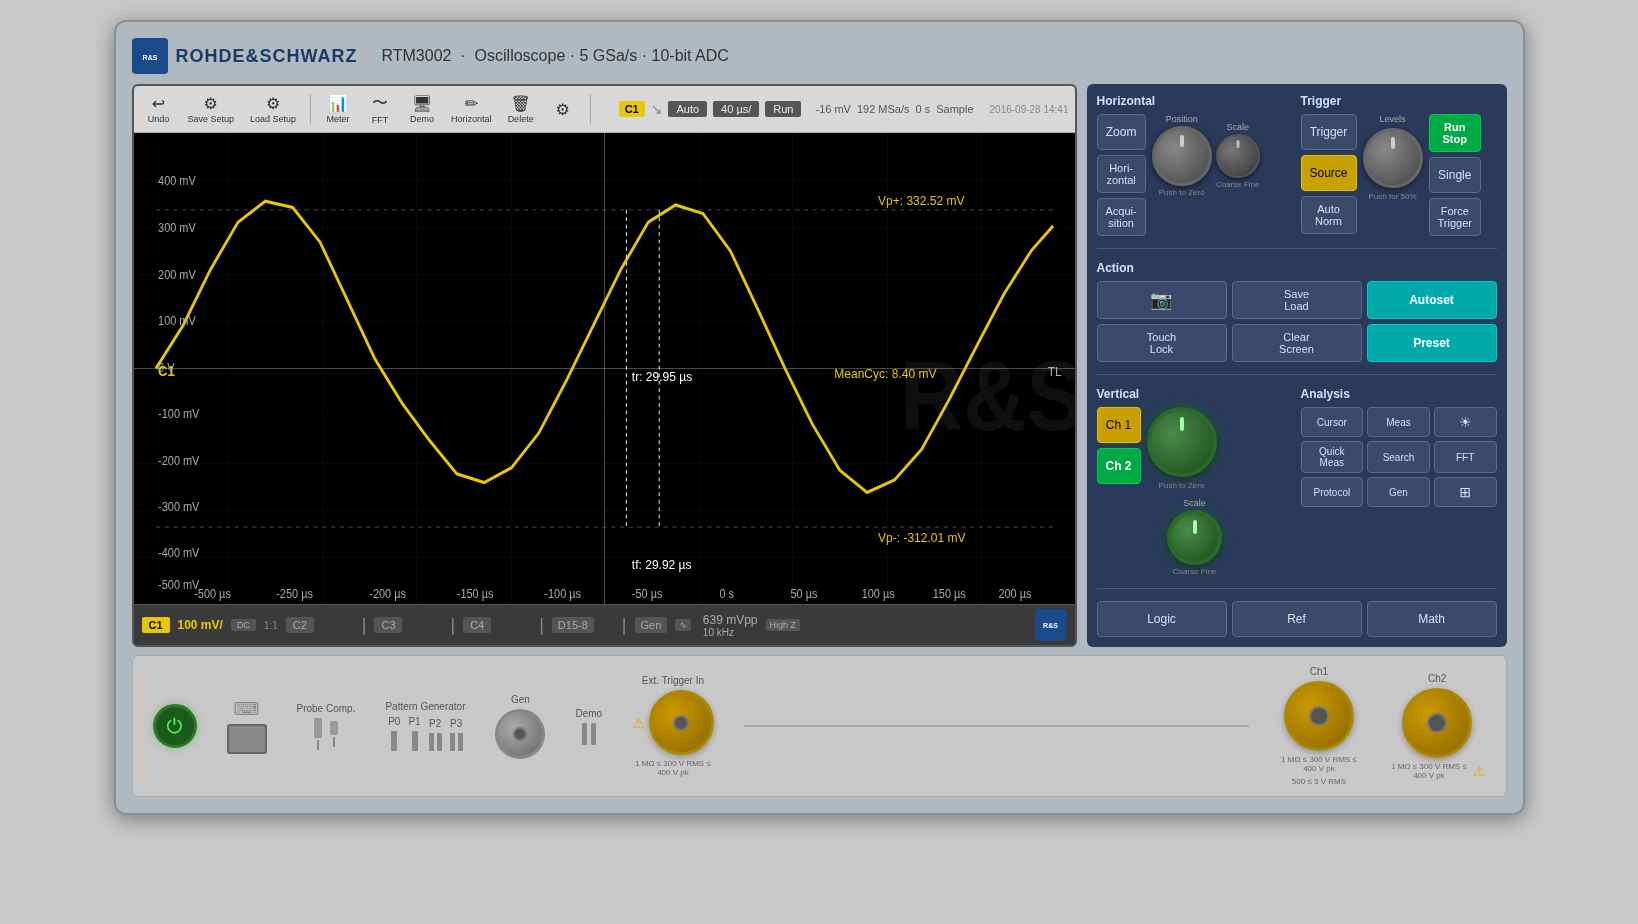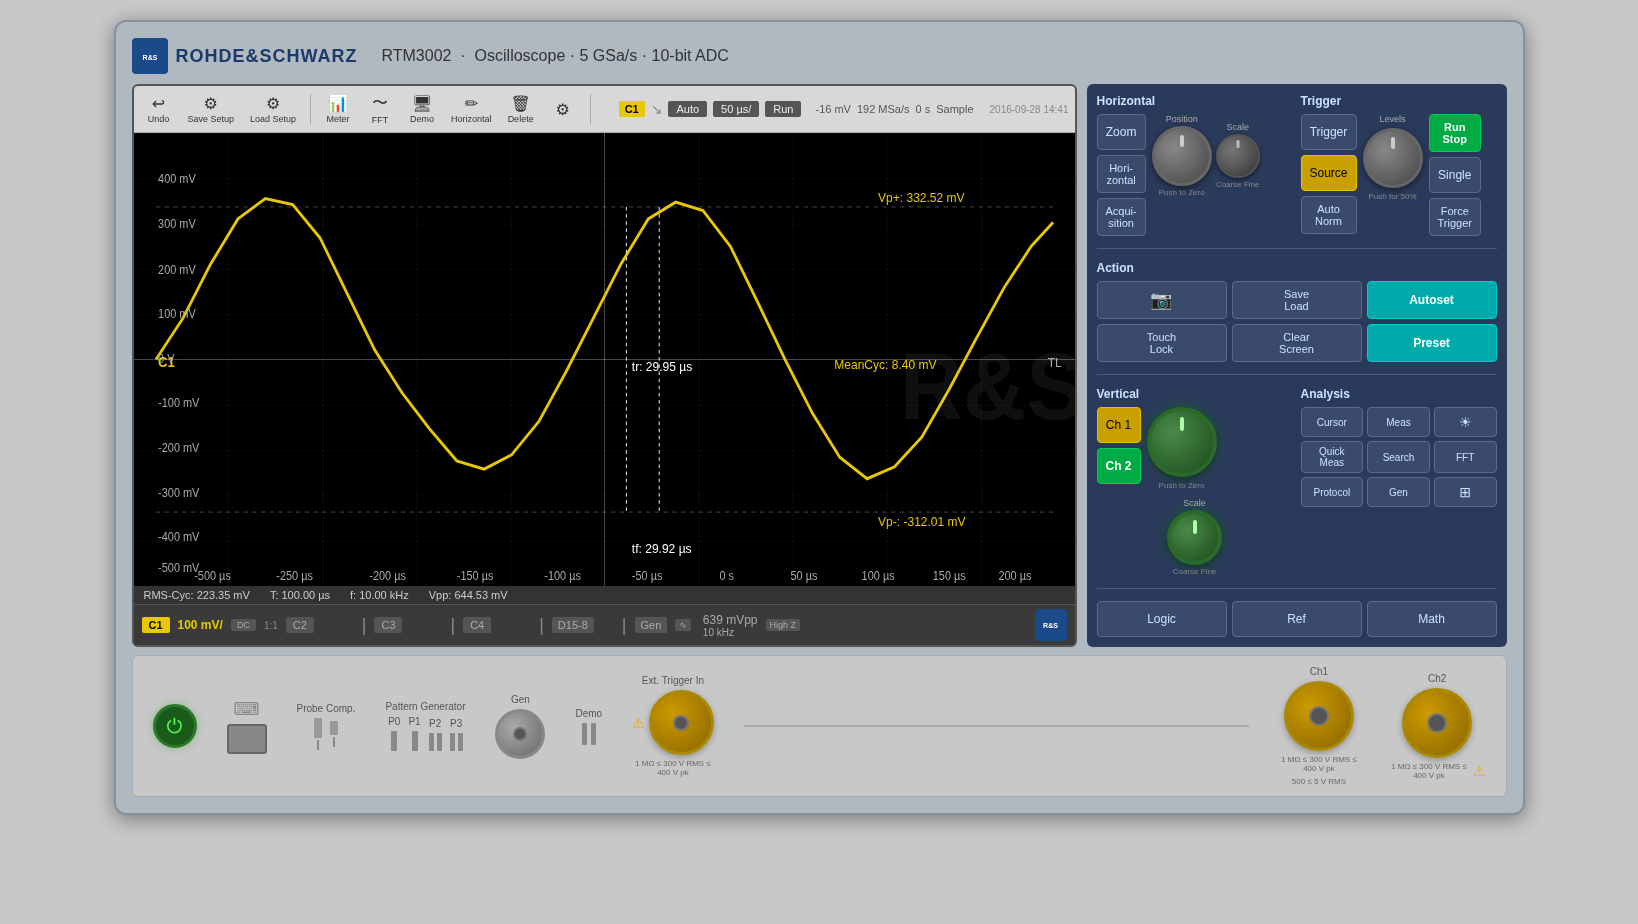--- a/index.html
+++ b/index.html
@@ -423,21 +423,21 @@
           <span class="label">Delete</span>
         </button>
         <button class="toolbar-btn">
           <span class="icon">⚙</span>
         </button>
         <div class="toolbar-separator"></div>
         <div class="toolbar-status">
           <span class="c1-badge">C1</span>
           <span style="font-size:14px;color:#888;">↘</span>
           <span class="status-item">Auto</span>
-          <span class="status-item">50 µs/</span>
+          <span class="status-item">40 µs/</span>
           <span class="status-item">Run</span>
           <span style="font-size:11px;color:#555;margin-left:8px;">-16 mV</span>
           <span style="font-size:11px;color:#555;">192 MSa/s</span>
           <span style="font-size:11px;color:#555;">0 s</span>
           <span style="font-size:11px;color:#555;">Sample</span>
           <span style="font-size:10px;color:#888;margin-left:10px;">2016-09-28 14:41</span>
         </div>
       </div>
 
       <div class="waveform-screen">
@@ -498,26 +498,20 @@
           <text x="665" y="375" fill="#aaa" font-size="10" font-family="Arial">100 µs</text>
           <text x="730" y="375" fill="#aaa" font-size="10" font-family="Arial">150 µs</text>
           <text x="790" y="375" fill="#aaa" font-size="10" font-family="Arial">200 µs</text>
 
           <text x="700" y="240" fill="rgba(255,255,255,0.06)" font-size="80" font-family="Arial" font-weight="bold">R&amp;S</text>
 
           <text x="455" y="352" fill="white" font-size="11" font-family="Arial">tf: 29.92 µs</text>
         </svg>
       </div>
 
-      <div class="status-bar">
-        <span>RMS-Cyc: 223.35 mV</span>
-        <span>T: 100.00 µs</span>
-        <span>f: 10.00 kHz</span>
-        <span>Vpp: 644.53 mV</span>
-      </div>
 
       <div class="channel-strip">
         <span class="ch-badge-yellow">C1</span>
         <span class="ch-value">100 mV/</span>
         <span class="dc-badge">DC</span>
         <span style="color:#888;font-size:10px;">1:1</span>
         <span class="ch-badge-gray">C2</span>
         <span style="color:#888;font-size:18px;margin-left:40px;">|</span>
         <span class="ch-badge-gray">C3</span>
         <span style="color:#888;font-size:18px;margin-left:40px;">|</span>

